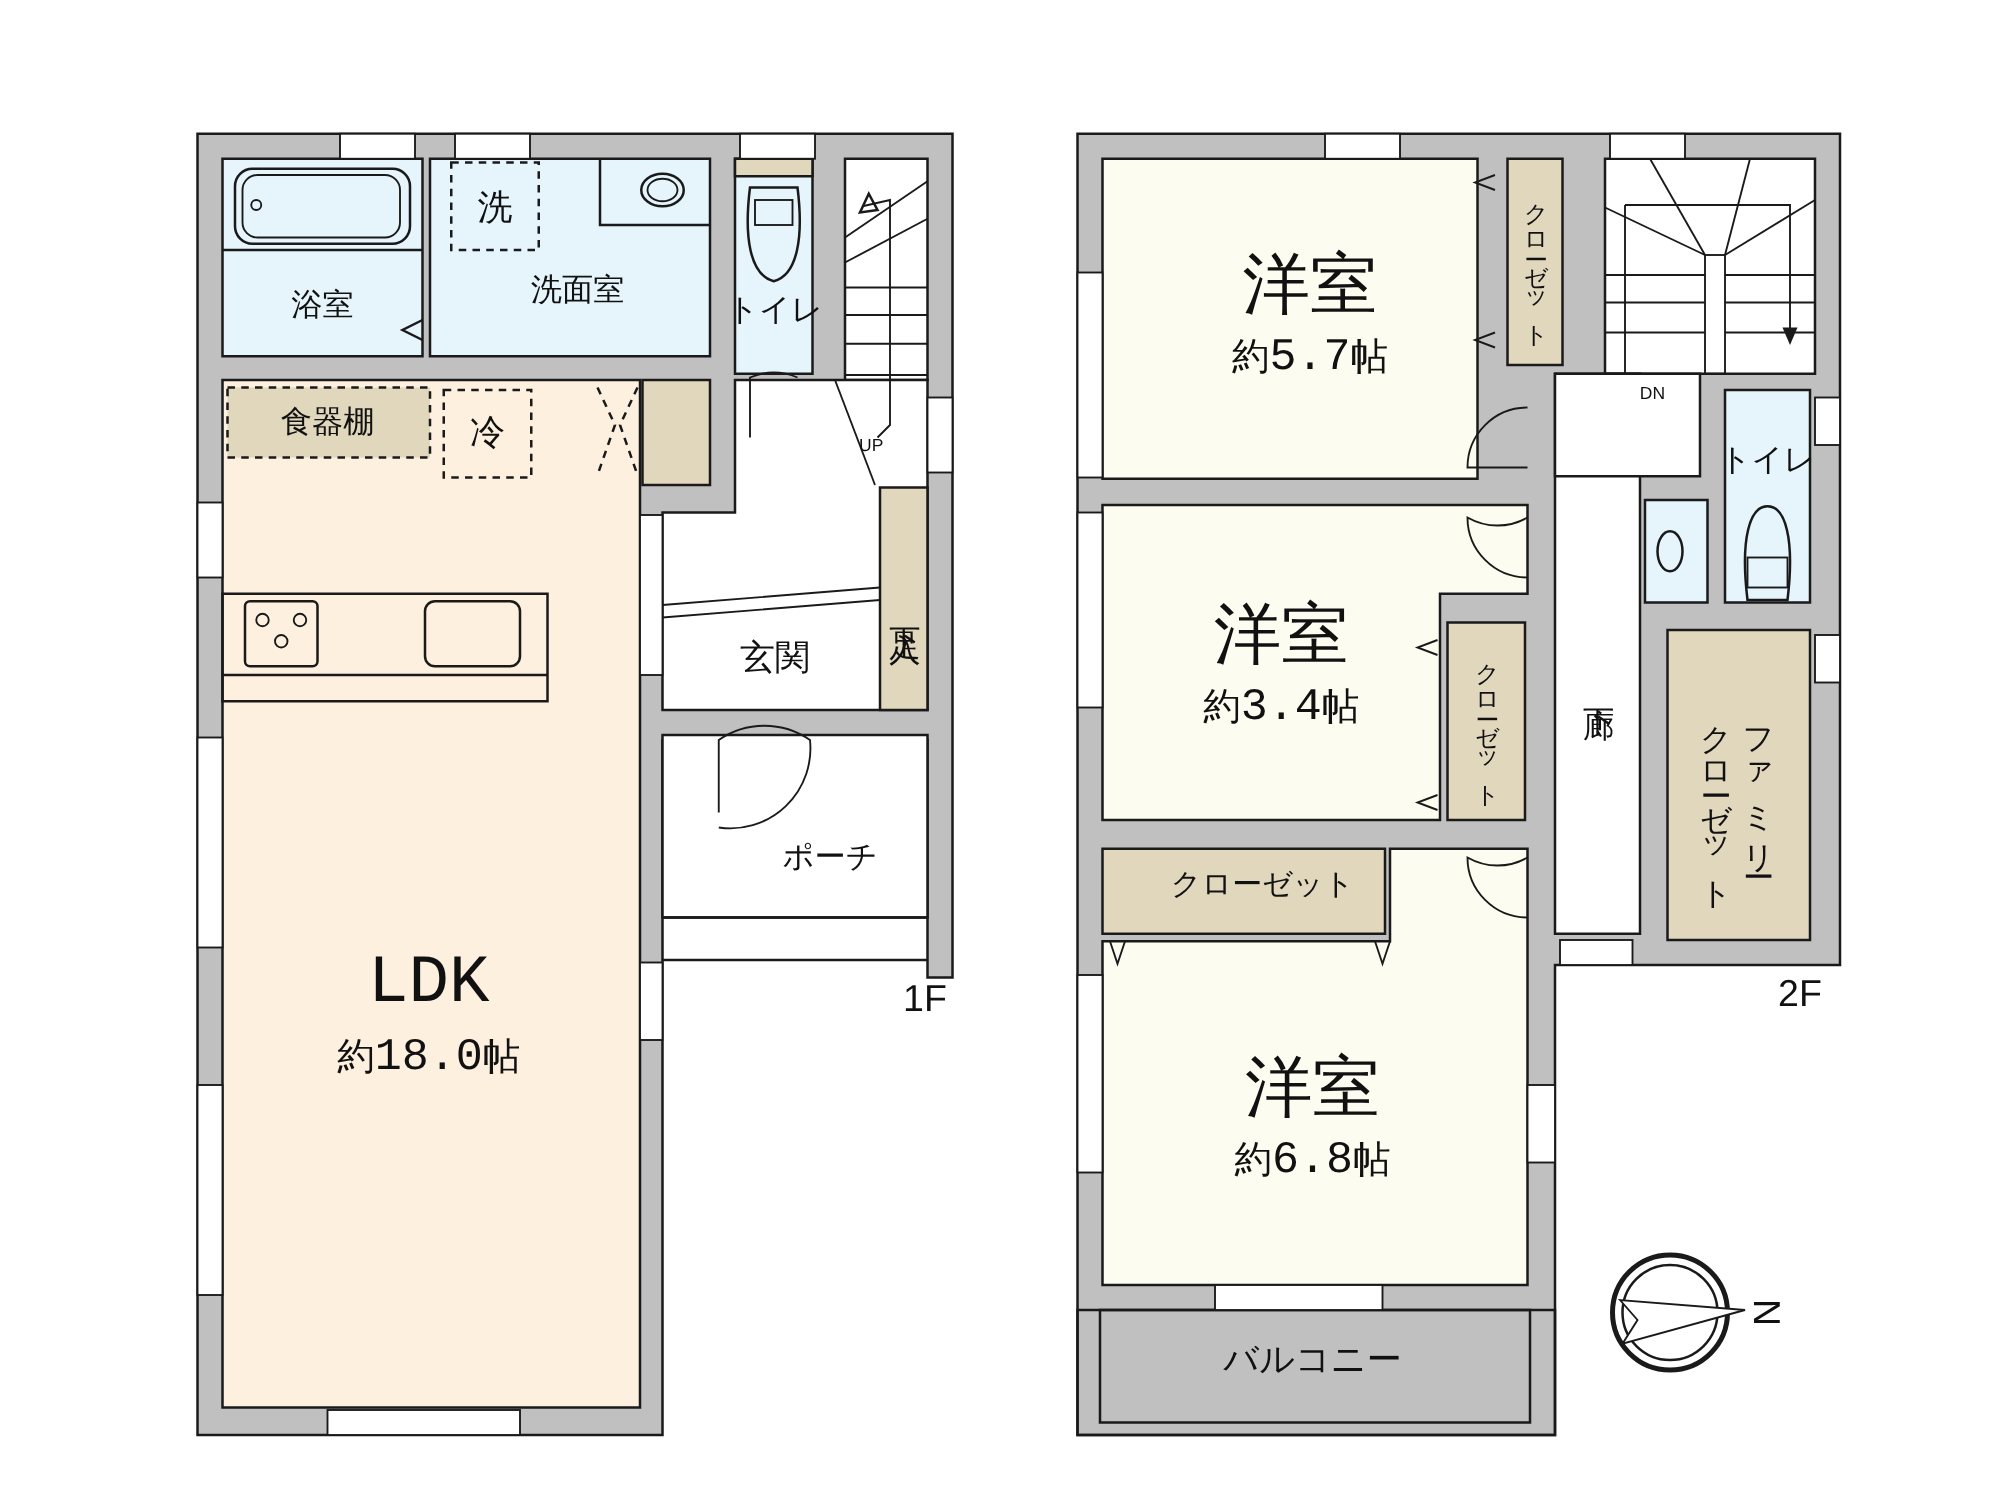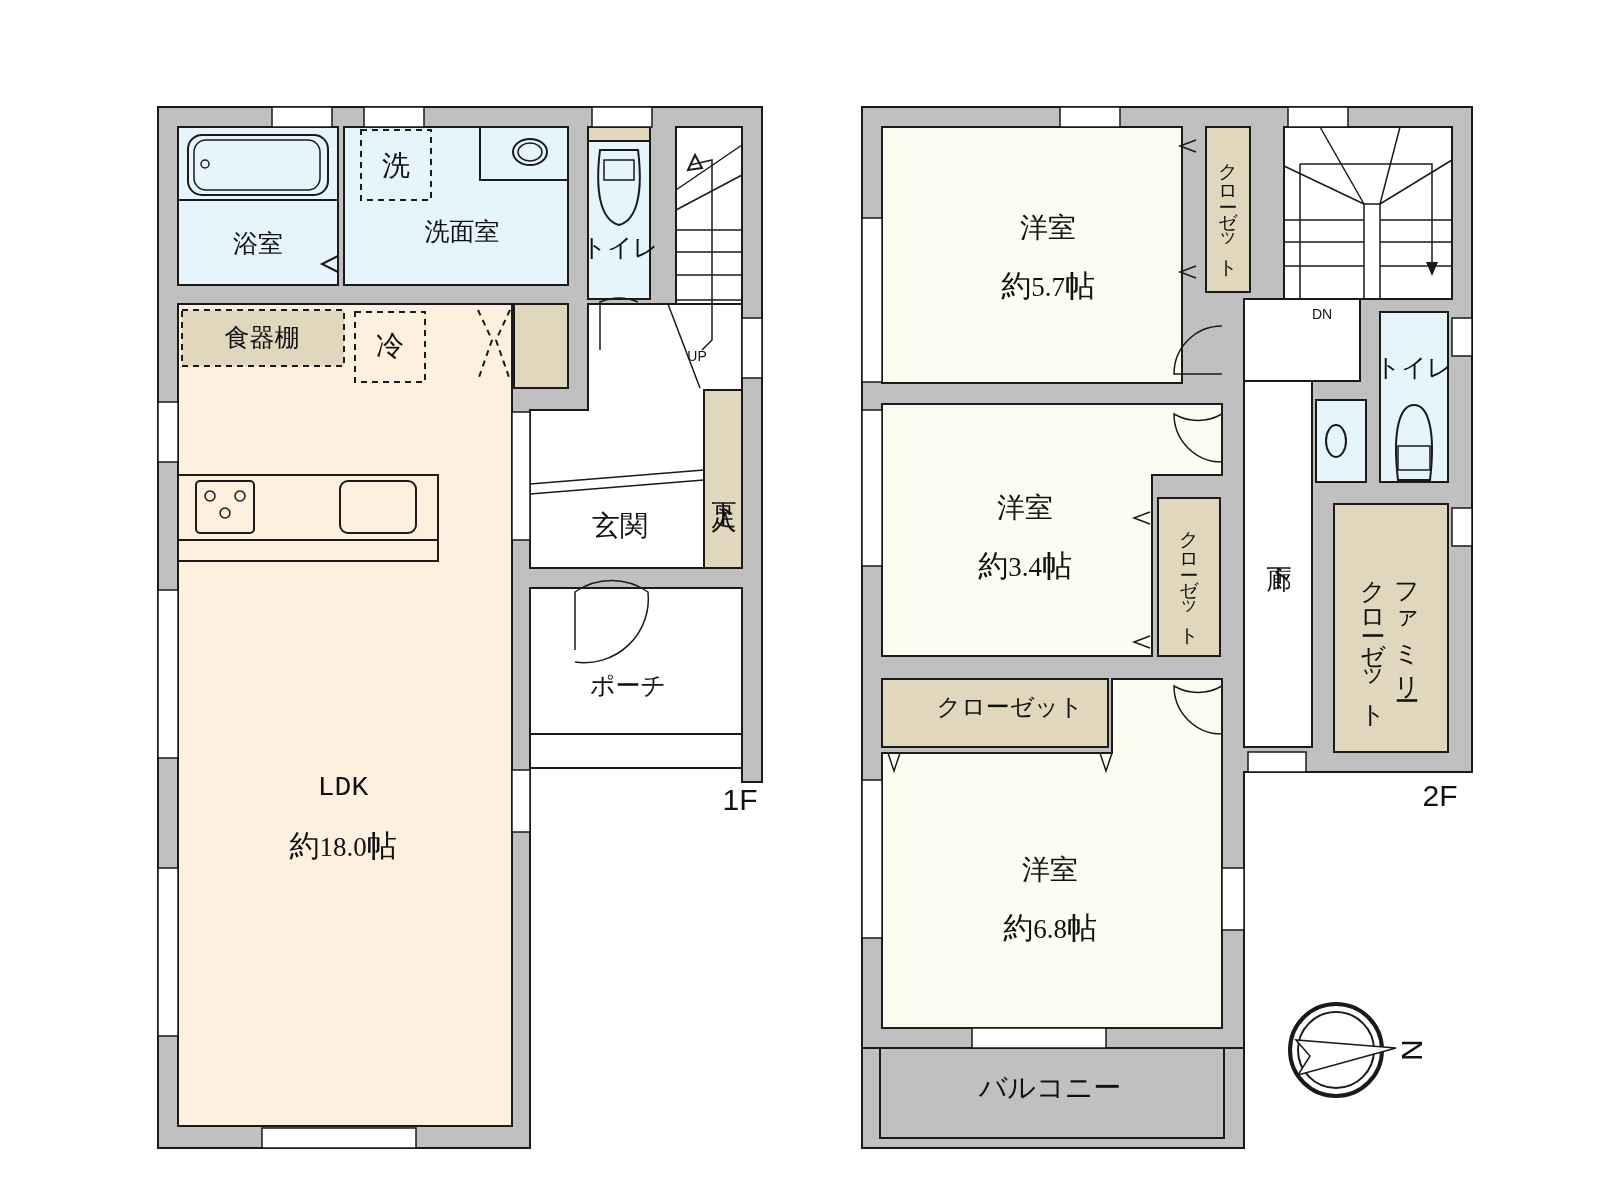--- a/index.html
+++ b/index.html
@@ -1,23 +1,23 @@
 <!DOCTYPE html>
 <html><head>
   <meta charset="utf-8">
   <style>
     html, body { margin:0; padding:0; background:#ffffff; }
     body { width:1600px; height:1200px; position:relative; overflow:hidden;
            font-family:"DejaVu Sans","Liberation Sans",sans-serif; color:#111; }
     #plan { position:absolute; left:0; top:0; width:1600px; height:1200px; }
     .lbl { position:absolute; transform:translate(-50%,-50%); white-space:nowrap;
            text-align:center; line-height:1.15; color:#111; }
-    .big { font-size:28px; }
+    .big { font-size:54px; }
     .area { font-size:30px; }
-    .area .n { font-size:27px; font-family:Liberation Serif, serif; }
+    .area .n { font-size:36px; font-family:Liberation Mono, monospace; }
     .med { font-size:28px; }
     .sm { font-size:25px; }
     .xs { font-size:14px; font-family:"Liberation Sans",sans-serif; }
     .vert { writing-mode:vertical-rl; text-orientation:upright; letter-spacing:2px; }
     .floor { font-size:30px; font-family:"Liberation Sans",sans-serif; }
   </style>
 </head>
 <body>
 
 <svg id="plan" viewBox="0 0 1600 1200" xmlns="http://www.w3.org/2000/svg">
@@ -181,21 +181,21 @@
   <div class="lbl med" style="left:396px;top:166px">洗</div>
   <div class="lbl sm" style="left:620px;top:248px">トイレ</div>
   <div class="lbl sm" style="left:262px;top:338px">食器棚</div>
   <div class="lbl med" style="left:390px;top:346px">冷</div>
   <div class="lbl big" style="left:343px;top:788px;font-family:Liberation Mono, monospace">LDK</div>
   <div class="lbl area" style="left:343px;top:846px">
     <span>約</span><span class="n">18.0</span><span>帖</span>
   </div>
   <div class="lbl med" style="left:620px;top:526px">玄関</div>
   <div class="lbl sm vert" style="left:723px;top:486px">下足入</div>
-  <div class="lbl sm" style="left:628px;top:686px">ポーチ</div>
+  <div class="lbl sm" style="left:664px;top:686px">ポーチ</div>
   <div class="lbl xs" style="left:697px;top:356px">UP</div>
   <div class="lbl floor" style="left:740px;top:800px">1F</div>
 </div>
 
 <div>
   <div class="lbl big" style="left:1048px;top:228px">洋室</div>
   <div class="lbl area" style="left:1048px;top:286px">
     <span>約</span><span class="n">5.7</span><span>帖</span>
   </div>
   <div class="lbl xs vert" style="left:1228px;top:210px;font-size:19px">クローゼット</div>

